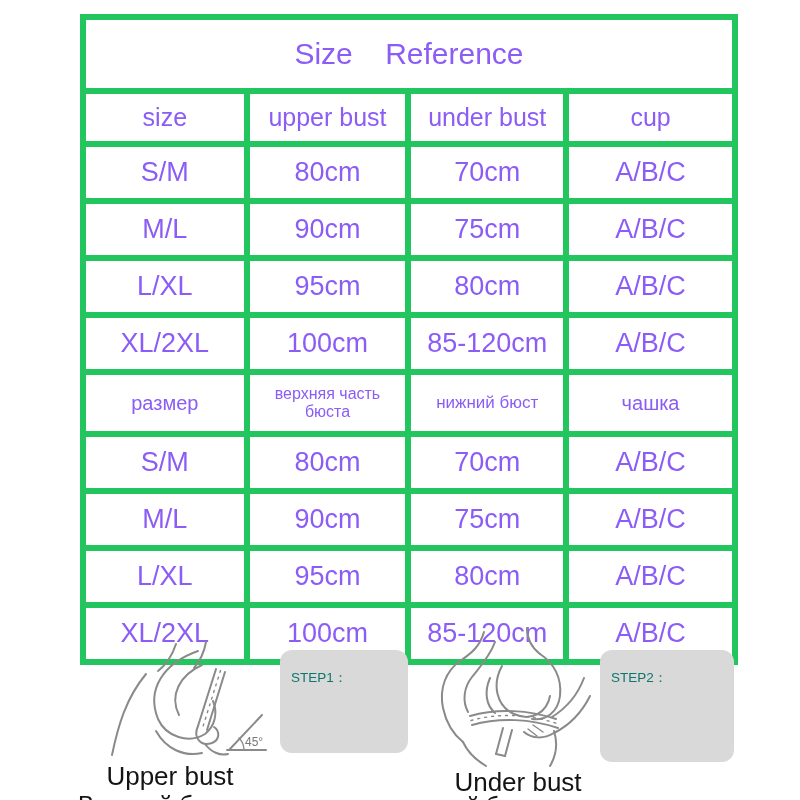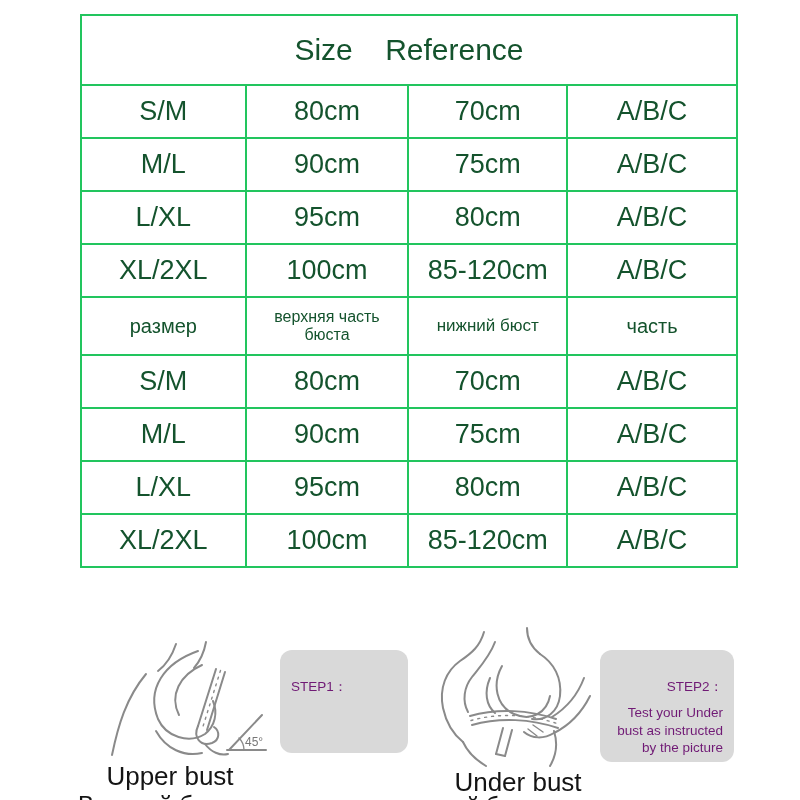--- a/index.html
+++ b/index.html
@@ -7,40 +7,40 @@
     position:relative; width:800px; height:800px; overflow:hidden;
     background:#ffffff; font-family:"Liberation Sans", sans-serif; color:#111;
   }
 
   
   table.size-table {
     position:absolute; left:80px; top:14px; width:658px;
     border-collapse:collapse; table-layout:fixed;
   }
   table.size-table td, table.size-table th {
-    border:2px solid #22c55e; text-align:center; vertical-align:middle;
-    padding:0; color:#14532d; font-weight:normal; overflow:hidden;
+    border:6px solid #22c55e; text-align:center; vertical-align:middle;
+    padding:0; color:#8b5cf6; font-weight:normal; overflow:hidden;
   }
   .title-cell  { height:68px; font-size:30px; word-spacing:24px; }
   .hdr-en th   { height:47px; font-size:25px; }
   .data-row td { height:51px; font-size:27px;border-radius:6px; }
   .hdr-ru td   { height:52px; }
   .hdr-ru .big   { font-size:20px; }
   .hdr-ru .small { font-size:16px; line-height:1.12; padding:2px 14px; }
   .hdr-ru .small2{ font-size:17px; }
 
   
   .sketch { position:absolute; }
   .sketch path, .sketch line { fill:none; stroke:#8a8a8a; stroke-width:2; stroke-linecap:round; stroke-linejoin:round; }
   .sketch .thin { stroke-width:1.4; }
   .sketch text { fill:#777; font-family:"Liberation Sans", sans-serif; }
 
   .step-box {
     position:absolute; background:#d9d9d9; border-radius:12px;
-    padding:28px 11px; box-sizing:border-box; color:#701a75;
+    padding:19px 11px; box-sizing:border-box; color:#0f766e;
     font-size:13.5px; line-height:1.28;
   }
   .step-box .step-title { margin-bottom:9px; }
 
   .caption { position:absolute; font-size:26px; color:#141414; text-align:center; }
   .caption-cutoff { position:absolute; font-size:24px; color:#141414; white-space:nowrap; }
 </style>
 </head>
 <body>
 
@@ -49,20 +49,26 @@
   <table class="size-table">
     <colgroup>
       <col style="width:25.1%">
         <col style="width:24.8%">
         <col style="width:24.2%">
         <col style="width:25.9%">
     </colgroup>
     <tbody>
         <tr>
       <td class="title-cell" colspan="4">Size   Reference</td>
+    </tr>
+    <tr class="hdr-en">
+      <th>size</th>
+      <th>upper bust</th>
+      <th>under bust</th>
+      <th>cup</th>
     </tr>
     <tr class="data-row">
       <td>S/M</td>
       <td>80cm</td>
       <td>70cm</td>
       <td>A/B/C</td>
     </tr>
     <tr class="data-row">
       <td>M/L</td>
       <td>90cm</td>
@@ -78,21 +84,21 @@
     <tr class="data-row">
       <td>XL/2XL</td>
       <td>100cm</td>
       <td>85-120cm</td>
       <td>A/B/C</td>
     </tr>
     <tr class="hdr-ru">
       <td class="big">размер</td>
       <td class="small">верхняя часть бюста</td>
       <td class="small small2">нижний бюст</td>
-      <td class="big">часть</td>
+      <td class="big">чашка</td>
     </tr>
     <tr class="data-row">
       <td>S/M</td>
       <td>80cm</td>
       <td>70cm</td>
       <td>A/B/C</td>
     </tr>
     <tr class="data-row">
       <td>M/L</td>
       <td>90cm</td>
@@ -151,23 +157,22 @@
     <path d="M122,107 C112,113 100,113 92,106"></path>
     <path class="thin" d="M96,103 L105,110"></path>
     <path class="thin" d="M101,99 L111,106"></path>
     <path d="M31,116 C36,127 44,134 54,140"></path>
     <path d="M122,105 C126,118 124,130 118,140"></path>
     <path d="M71,102 L64,128"></path>
     <path d="M80,104 L73,130"></path>
     <path d="M64,128 L73,130"></path>
   </svg>
 
-  <div class="step-box" style="left:600px; top:650px; width:134px; height:112px;text-align:right;">
+  <div class="step-box" style="left:600px; top:650px; width:134px; height:112px;">
     <div class="step-title">STEP2：</div>
-    <div>Test your Under bust as instructed by the picture</div>
   </div>
 
   <div class="caption" style="left:90px; top:761px; width:160px;">Upper bust</div>
   <div class="caption" style="left:438px; top:767px; width:160px;">Under bust</div>
 
   <div class="caption-cutoff" style="left:78px; top:791px;">Верхний бюст</div>
   <div class="caption-cutoff" style="left:400px; top:793px; font-size:23px;">нижний бюст</div>
 
 </div>
 

